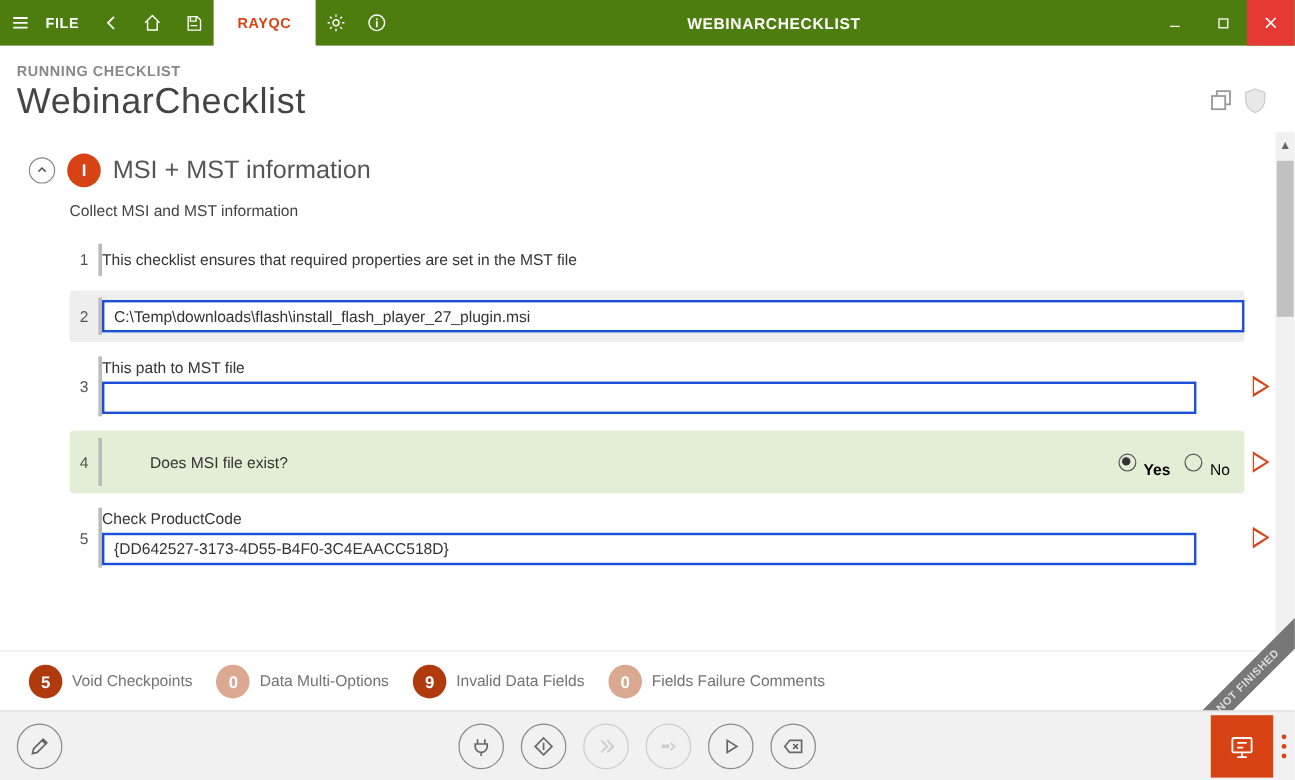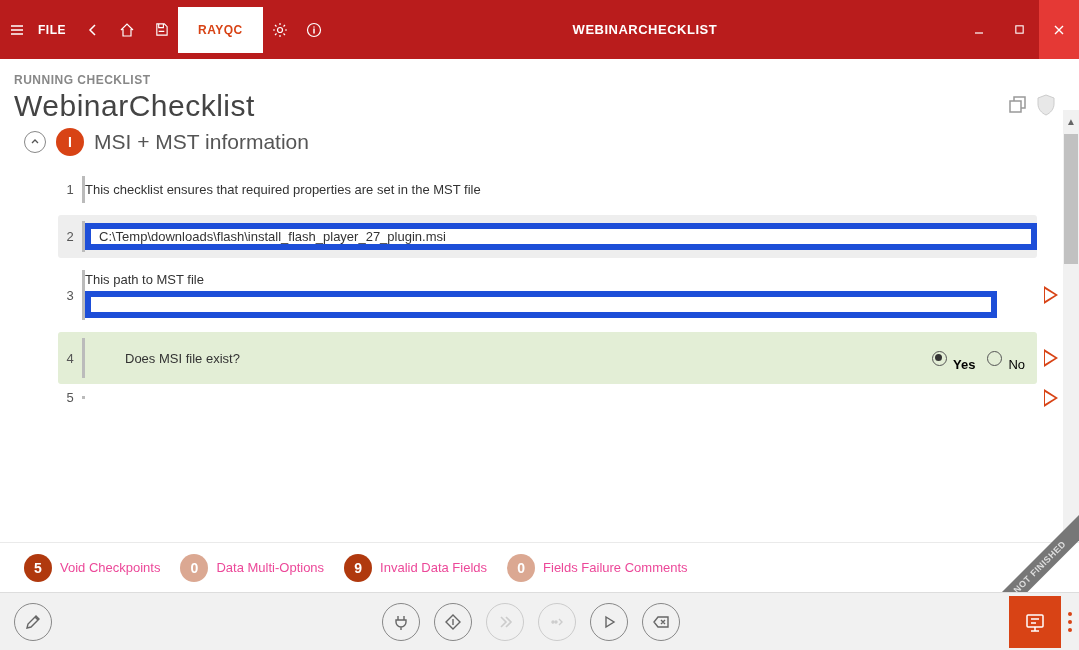--- a/index.html
+++ b/index.html
@@ -1,19 +1,19 @@
 <!DOCTYPE html>
 <html><head>
 <meta charset="utf-8">
 <style>
 * { margin: 0; padding: 0; box-sizing: border-box; }
 body { font-family: 'Segoe UI', Tahoma, sans-serif; background: #fff; width: 1079px; height: 650px; overflow: hidden; position: relative; }
 
 
-.titlebar { background: #b91c1c; color: #fff; height: 59px; display: flex; align-items: stretch; }
+.titlebar { background: #4d7c0f; color: #fff; height: 38px; display: flex; align-items: stretch; }
 .tb-left { display: flex; align-items: center; }
 .tb-btn { display: flex; align-items: center; justify-content: center; width: 34px; height: 42px; cursor: pointer; }
 .tb-btn svg { stroke: #fff; fill: none; }
 .file-label { display: flex; align-items: center; padding: 0 10px 0 4px; font-size: 12px; font-weight: 600; letter-spacing: 0.5px; }
 .tab-active { background: #fff; color: #d84315; padding: 16px 20px; display: flex; align-items: center; font-size: 12px; font-weight: 600; letter-spacing: 0.5px; }
 .tb-center { flex: 1; display: flex; align-items: center; justify-content: center; font-size: 13px; font-weight: 700; letter-spacing: 0.5px; }
 .tb-right { display: flex; align-items: stretch; }
 .tb-winbtn { width: 40px; display: flex; align-items: center; justify-content: center; cursor: pointer; }
 .tb-close { background: #e53935; }
 
@@ -41,40 +41,40 @@
 .section-desc { color: #444; font-size: 13px; margin-left: 34px; padding: 4px 0 8px 0; }
 
 
 .row { display: flex; align-items: stretch; border-radius: 3px; margin-left: 34px; margin-right: 28px; position: relative; }
 .row-grey { background: #eee; }
 .row-green { background: #e3eed6; }
 .row-num { width: 24px; display: flex; align-items: center; justify-content: center; color: #555; font-size: 13px; }
 .row-bar { width: 3px; background: #bbb; margin: 6px 0; }
 .row-body { flex: 1; padding: 8px 0; }
 .row-label { color: #333; font-size: 13px; padding-bottom: 4px; }
-.text-input { width: 100%; height: 27px; border: 6px solid #1d4ed8; padding: 0 8px; font-size: 13px; color: #333; font-family: inherit; }
+.text-input { width: 100%; height: 27px; border: 2px solid #1d4ed8; padding: 0 8px; font-size: 13px; color: #333; font-family: inherit; }
 .row-play { width: 28px; display: flex; align-items: center; justify-content: center; position: absolute; right: -28px; top: 50%; transform: translateY(-50%); }
 .play-tri { width: 0; height: 0; border-left: 14px solid #d84315; border-top: 9px solid transparent; border-bottom: 9px solid transparent; position: relative; cursor: pointer; }
 .play-tri::after { content: ''; position: absolute; left: -13px; top: -6px; width: 0; height: 0; border-left: 10px solid #fff; border-top: 6.5px solid transparent; border-bottom: 6.5px solid transparent; }
 .row-green .row-play, .row-3play, .row-5play { }
 
 .radio-group { display: flex; align-items: center; gap: 6px; padding-right: 12px; }
 .radio { width: 15px; height: 15px; border: 1.5px solid #555; border-radius: 50%; display: inline-block; position: relative; cursor: pointer; }
 .radio.checked::after { content: ''; position: absolute; top: 2.5px; left: 2.5px; width: 7px; height: 7px; background: #333; border-radius: 50%; }
 .radio-label { font-size: 13px; margin-top: 12px; }
 .radio-label.bold { font-weight: 700; }
 .row-flex { display: flex; align-items: center; justify-content: space-between; width: 100%; height: 100%; }
 
 
 .summary { position: absolute; bottom: 58px; left: 0; right: 0; height: 50px; background: #fff; display: flex; align-items: center; padding: 0 24px; gap: 8px; border-top: 1px solid #eaeaea; }
 .sum-item { display: flex; align-items: center; gap: 8px; margin-right: 12px; }
 .sum-badge { width: 28px; height: 28px; border-radius: 50%; color: #fff; font-weight: 700; display: flex; align-items: center; justify-content: center; font-size: 14px; }
 .sum-badge.dark { background: #b0390e; }
 .sum-badge.light { background: #dba892; }
-.sum-label { color: #ec4899; font-size: 13px; }
+.sum-label { color: #737373; font-size: 13px; }
 
 
 .bottombar { position: absolute; bottom: 0; left: 0; right: 0; height: 58px; background: #f1f1f1; border-top: 1px solid #ddd; display: flex; align-items: center; }
 .circle-btn { width: 38px; height: 38px; border: 1.5px solid #888; border-radius: 50%; display: flex; align-items: center; justify-content: center; cursor: pointer; background: #f1f1f1; color: #555; }
 .circle-btn.disabled { border-color: #ccc; color: #ccc; }
 .bb-left { padding-left: 14px; }
 .bb-center { flex: 1; display: flex; justify-content: center; gap: 14px; }
 .bb-right { display: flex; align-items: center; }
 .sq-btn { width: 52px; height: 52px; background: #d84315; display: flex; align-items: center; justify-content: center; color: #fff; cursor: pointer; }
 .dots-btn { width: 18px; height: 58px; display: flex; flex-direction: column; align-items: center; justify-content: center; gap: 4px; cursor: pointer; }
@@ -167,20 +167,21 @@
 
   <div class="section-header">
     <div class="collapse-circle">
       <svg width="10" height="10" viewBox="0 0 10 10" fill="none" stroke="#555" stroke-width="1.3">
           <path d="M2 6l3-3 3 3"></path>
         </svg>
     </div>
     <div class="badge-orange">I</div>
     <div class="section-title">MSI + MST information</div>
   </div>
+  <div class="section-desc">Collect MSI and MST information</div>
 
   <div class="row" style="padding:6px 0;">
     <div class="row-num">1</div>
     <div class="row-bar"></div>
     <div class="row-body">
         <div class="row-label" style="padding:4px 0;">This checklist ensures that required properties are set in the MST file</div>
       </div>
   </div>
 
   <div class="row row-grey">
@@ -216,20 +217,24 @@
       </div>
     </div>
     <div class="row-play">
         <div class="play-tri"></div>
       </div>
   </div>
 
   <div class="row" style="padding:6px 0;">
     <div class="row-num">5</div>
     <div class="row-bar"></div>
+    <div class="row-body">
+      <div class="row-label">Check ProductCode</div>
+      <input class="text-input" style="width: calc(100% - 40px);" value="{DD642527-3173-4D55-B4F0-3C4EAACC518D}">
+    </div>
     <div class="row-play">
         <div class="play-tri"></div>
       </div>
   </div>
 
 </div>
 
 <div class="scrollbar-v">
   <div class="scrollbar-arrow top">▲</div>
   <div class="scrollbar-thumb"></div>

